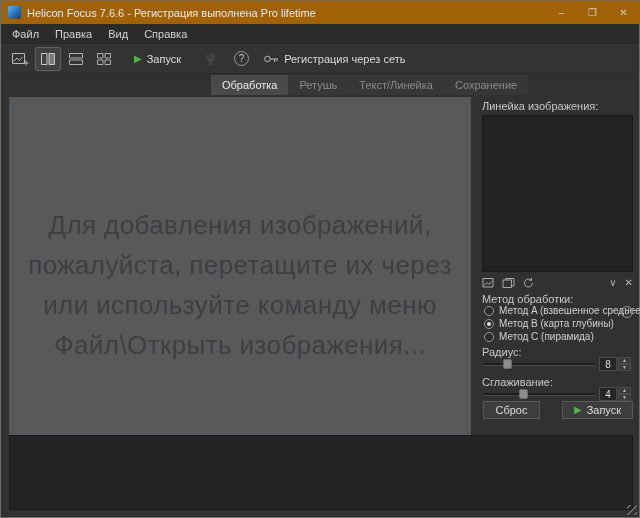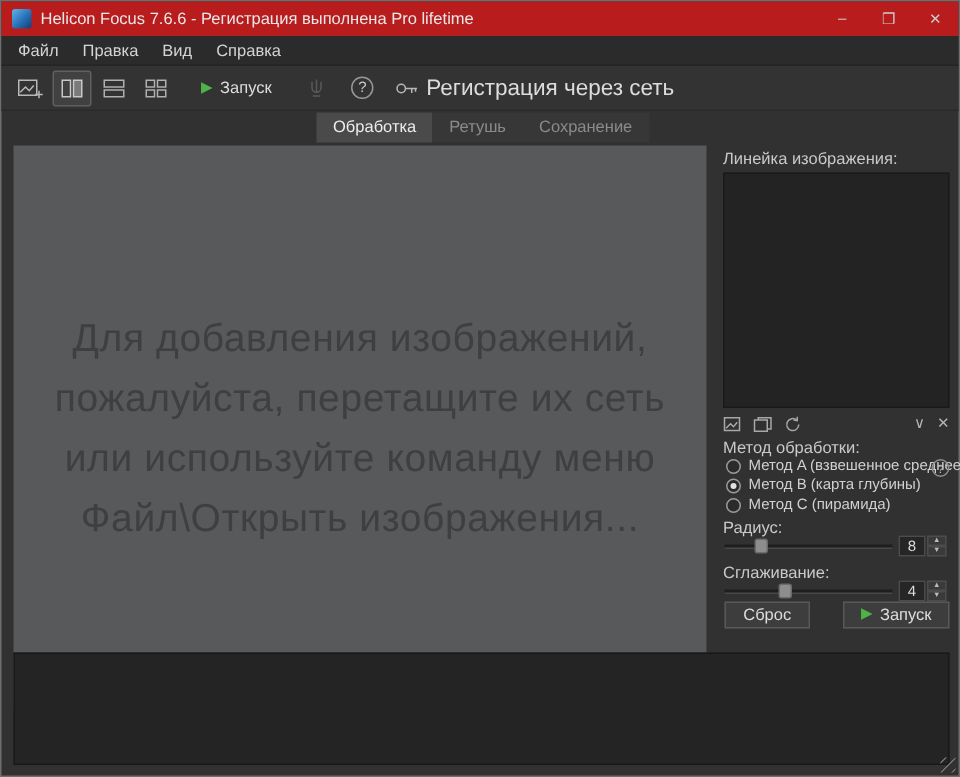--- a/index.html
+++ b/index.html
@@ -2,21 +2,21 @@
 <html><head>
 <meta charset="utf-8">
 <style>
   * { box-sizing: border-box; margin: 0; padding: 0; }
   html, body { width: 640px; height: 518px; overflow: hidden; }
   body { font-family: "Liberation Sans", sans-serif; background: #1a1a1a; }
 
   .window { position: absolute; inset: 0; background: #313131; border: 1px solid #6e6e6e; }
 
   
-  .titlebar { position: absolute; top: 0; left: 0; right: 0; height: 23px; background: #b91c1c;
+  .titlebar { position: absolute; top: 0; left: 0; right: 0; height: 23px; background: #a16207;
               display: flex; align-items: center; color: #e8e8e8; font-size: 11px; }
   .app-icon { width: 13px; height: 13px; margin: 0 6px 0 7px; border-radius: 2px;
               background: linear-gradient(135deg, #5fb5e8 0%, #2a6fb8 55%, #123f73 100%); flex: 0 0 auto; }
   .title-text { white-space: nowrap; }
   .win-controls { margin-left: auto; display: flex; height: 100%; }
   .win-btn { width: 31px; height: 100%; display: flex; align-items: center; justify-content: center;
              color: #cccccc; font-size: 10px; }
 
   
   .menubar { position: absolute; top: 23px; left: 0; right: 0; height: 20px; background: #2b2b2b;
@@ -30,21 +30,21 @@
   .tool-btn { width: 26px; height: 24px; display: flex; align-items: center; justify-content: center;
               border: 1px solid transparent; border-radius: 2px; margin-right: 2px; }
   .tool-btn.pressed { background: #414141; border-color: #606060; }
   .run-btn { display: flex; align-items: center; gap: 5px; color: #dddddd; font-size: 11px;
              padding: 4px 9px; margin-left: 6px; }
   .play-glyph { color: #4fb448; font-size: 10px; line-height: 1; }
   .dim-icon { margin-left: 14px; opacity: 0.55; }
   .help-btn { width: 15px; height: 15px; border: 1px solid #989898; border-radius: 50%;
               color: #c8c8c8; font-size: 10px; display: flex; align-items: center; justify-content: center;
               margin-left: 16px; }
-  .register-btn { display: flex; align-items: center; gap: 5px; color: #dcdcdc; font-size: 15px; margin-left: 14px; }
+  .register-btn { display: flex; align-items: center; gap: 5px; color: #dcdcdc; font-size: 11px; margin-left: 14px; }
 
   svg.icon { display: block; }
   svg.icon * { vector-effect: non-scaling-stroke; }
 
   
   .tabstrip { position: absolute; top: 74px; left: 210px; height: 20px; display: flex; font-size: 11px; }
   .tab { padding: 4px 11px 3px; background: #373737; color: #8b8b8b; margin-right: 0; }
   .tab.active { background: #4a4a4a; color: #ececec; }
 
   
@@ -160,26 +160,27 @@
         <circle cx="4.5" cy="7" r="2.8" fill="none" stroke="#b8b8b8"></circle>
         <path d="M7.3 7 H15 M11.5 7 v3 M14 7 v2.2" fill="none" stroke="#b8b8b8"></path>
       </svg>
       <span>Регистрация через сеть</span>
     </div>
   </div>
 
   <div class="tabstrip">
     <div class="tab active">Обработка</div>
     <div class="tab">Ретушь</div>
+    <div class="tab">Текст/Линейка</div>
     <div class="tab">Сохранение</div>
   </div>
 
   <div class="dropzone">
     <div class="drop-line">Для добавления изображений,</div>
-    <div class="drop-line">пожалуйста, перетащите их сеть</div>
+    <div class="drop-line">пожалуйста, перетащите их через</div>
     <div class="drop-line">или используйте команду меню</div>
     <div class="drop-line">Файл\Открыть изображения...</div>
     <div class="dz-magnifier">
       <svg class="icon" width="15" height="15" viewBox="0 0 15 15">
         <circle cx="6" cy="6" r="4.2" fill="none" stroke="#cfcfcf"></circle>
         <path d="M9.2 9.2 L13 13" fill="none" stroke="#cfcfcf"></path>
       </svg>
     </div>
   </div>
 

